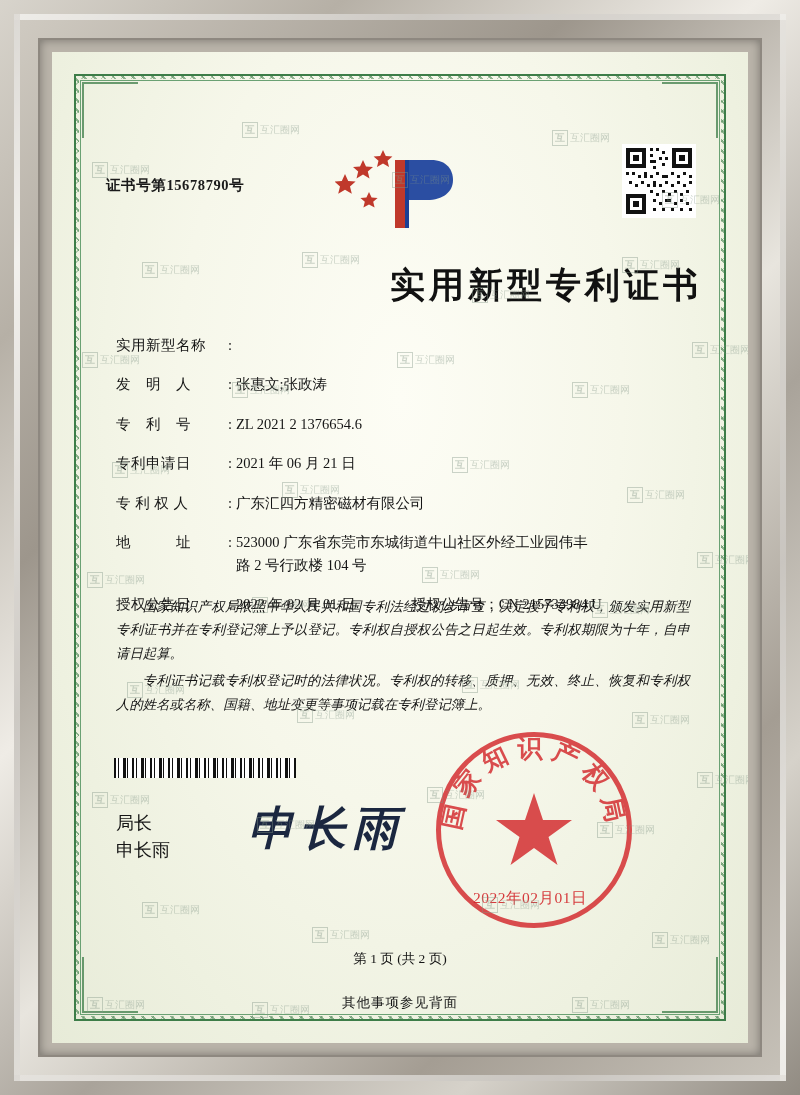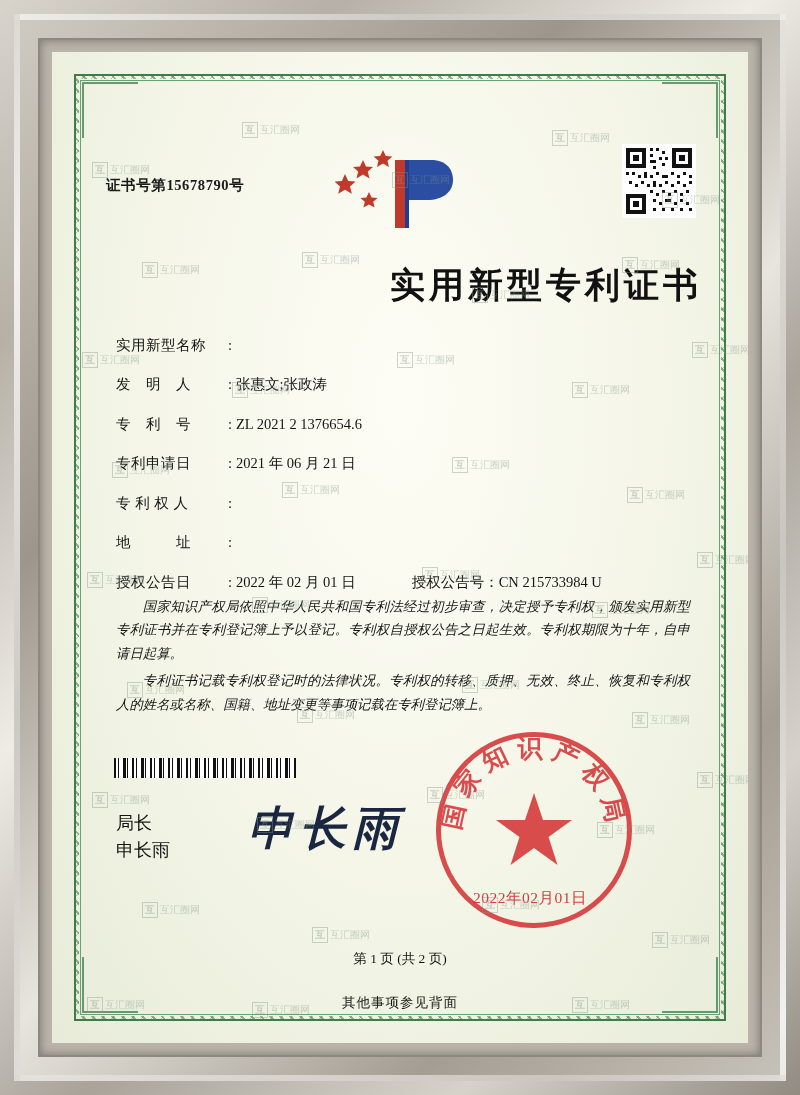--- a/index.html
+++ b/index.html
@@ -407,25 +407,30 @@
 
         <div class="frow">
           <div class="flabel">专利申请日</div>
           <div class="fsep">:</div>
           <div class="fvalue">2021 年 06 月 21 日</div>
         </div>
 
         <div class="frow">
           <div class="flabel">专 利 权 人</div>
           <div class="fsep">:</div>
+          <div class="fvalue">广东汇四方精密磁材有限公司</div>
         </div>
 
         <div class="frow">
           <div class="flabel">地　　　址</div>
           <div class="fsep">:</div>
+          <div class="fvalue">
+            <span>523000 广东省东莞市东城街道牛山社区外经工业园伟丰</span>
+            <span class="line2">路 2 号行政楼 104 号</span>
+          </div>
         </div>
 
         <div class="frow split">
           <div class="flabel">授权公告日</div>
           <div class="fsep">:</div>
           <div class="fvalue">
             <span>2022 年 02 月 01 日</span>
             <span class="pubno-label">授权公告号：</span>
             <span>CN 215733984 U</span>
           </div>

